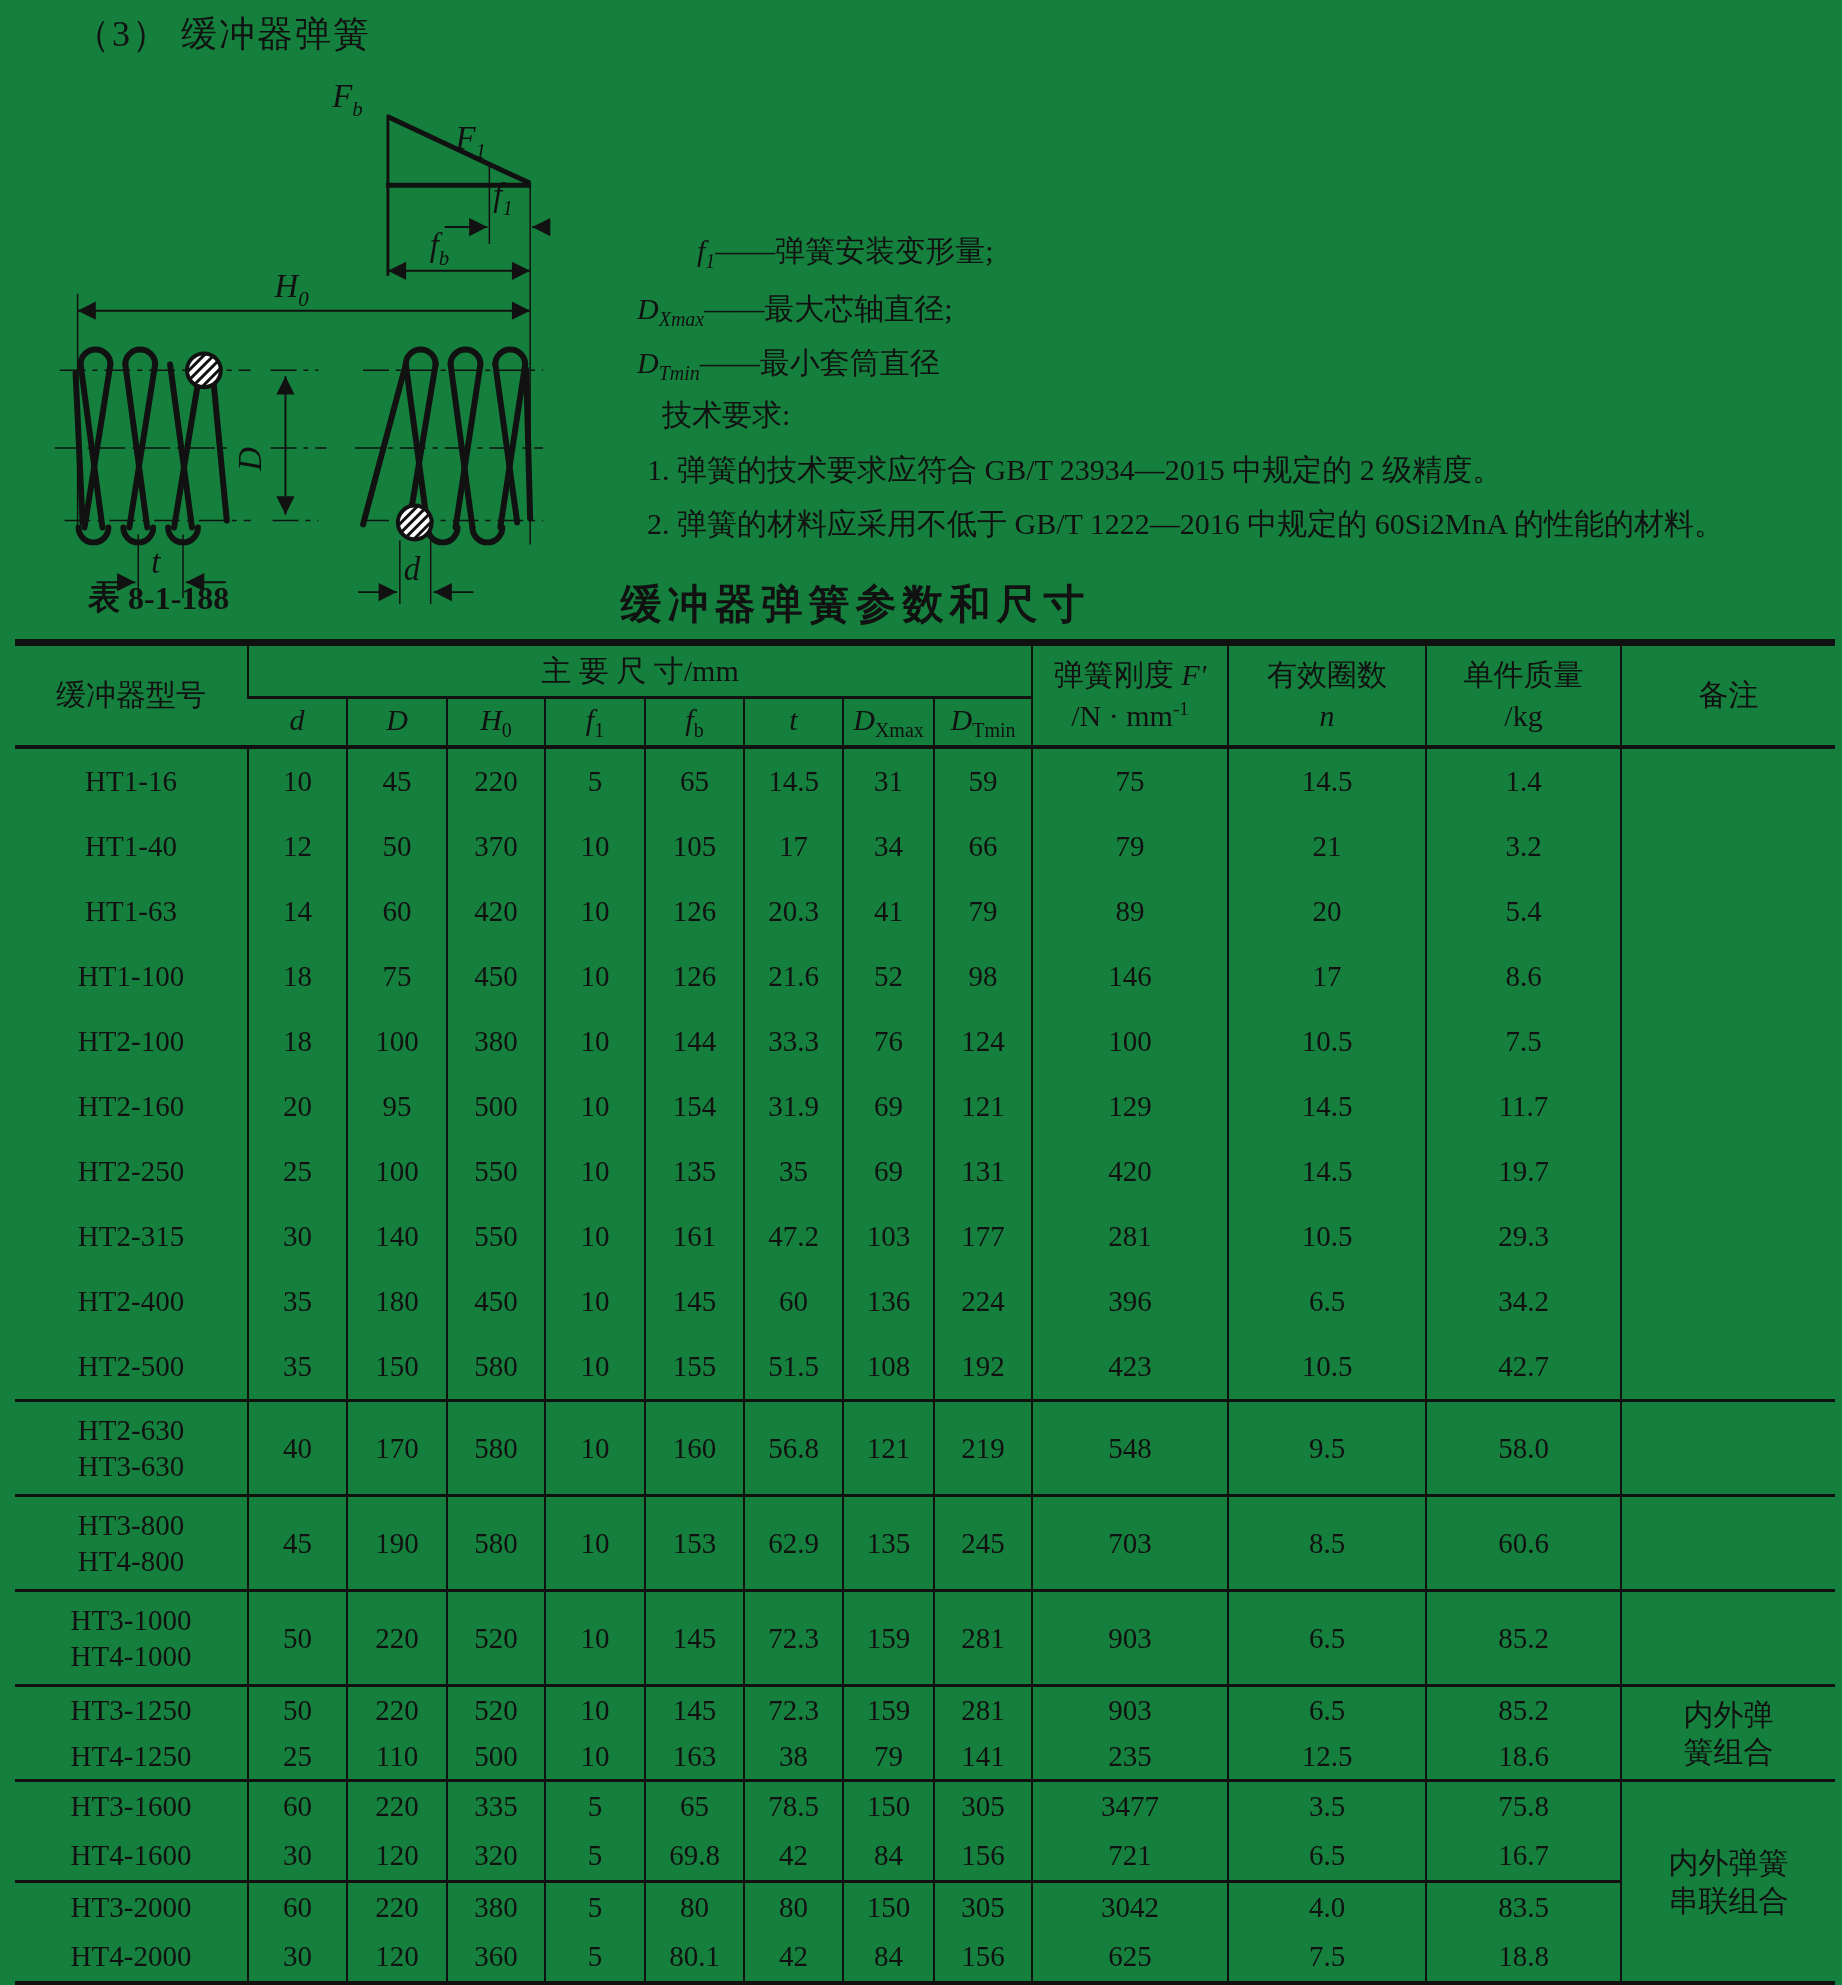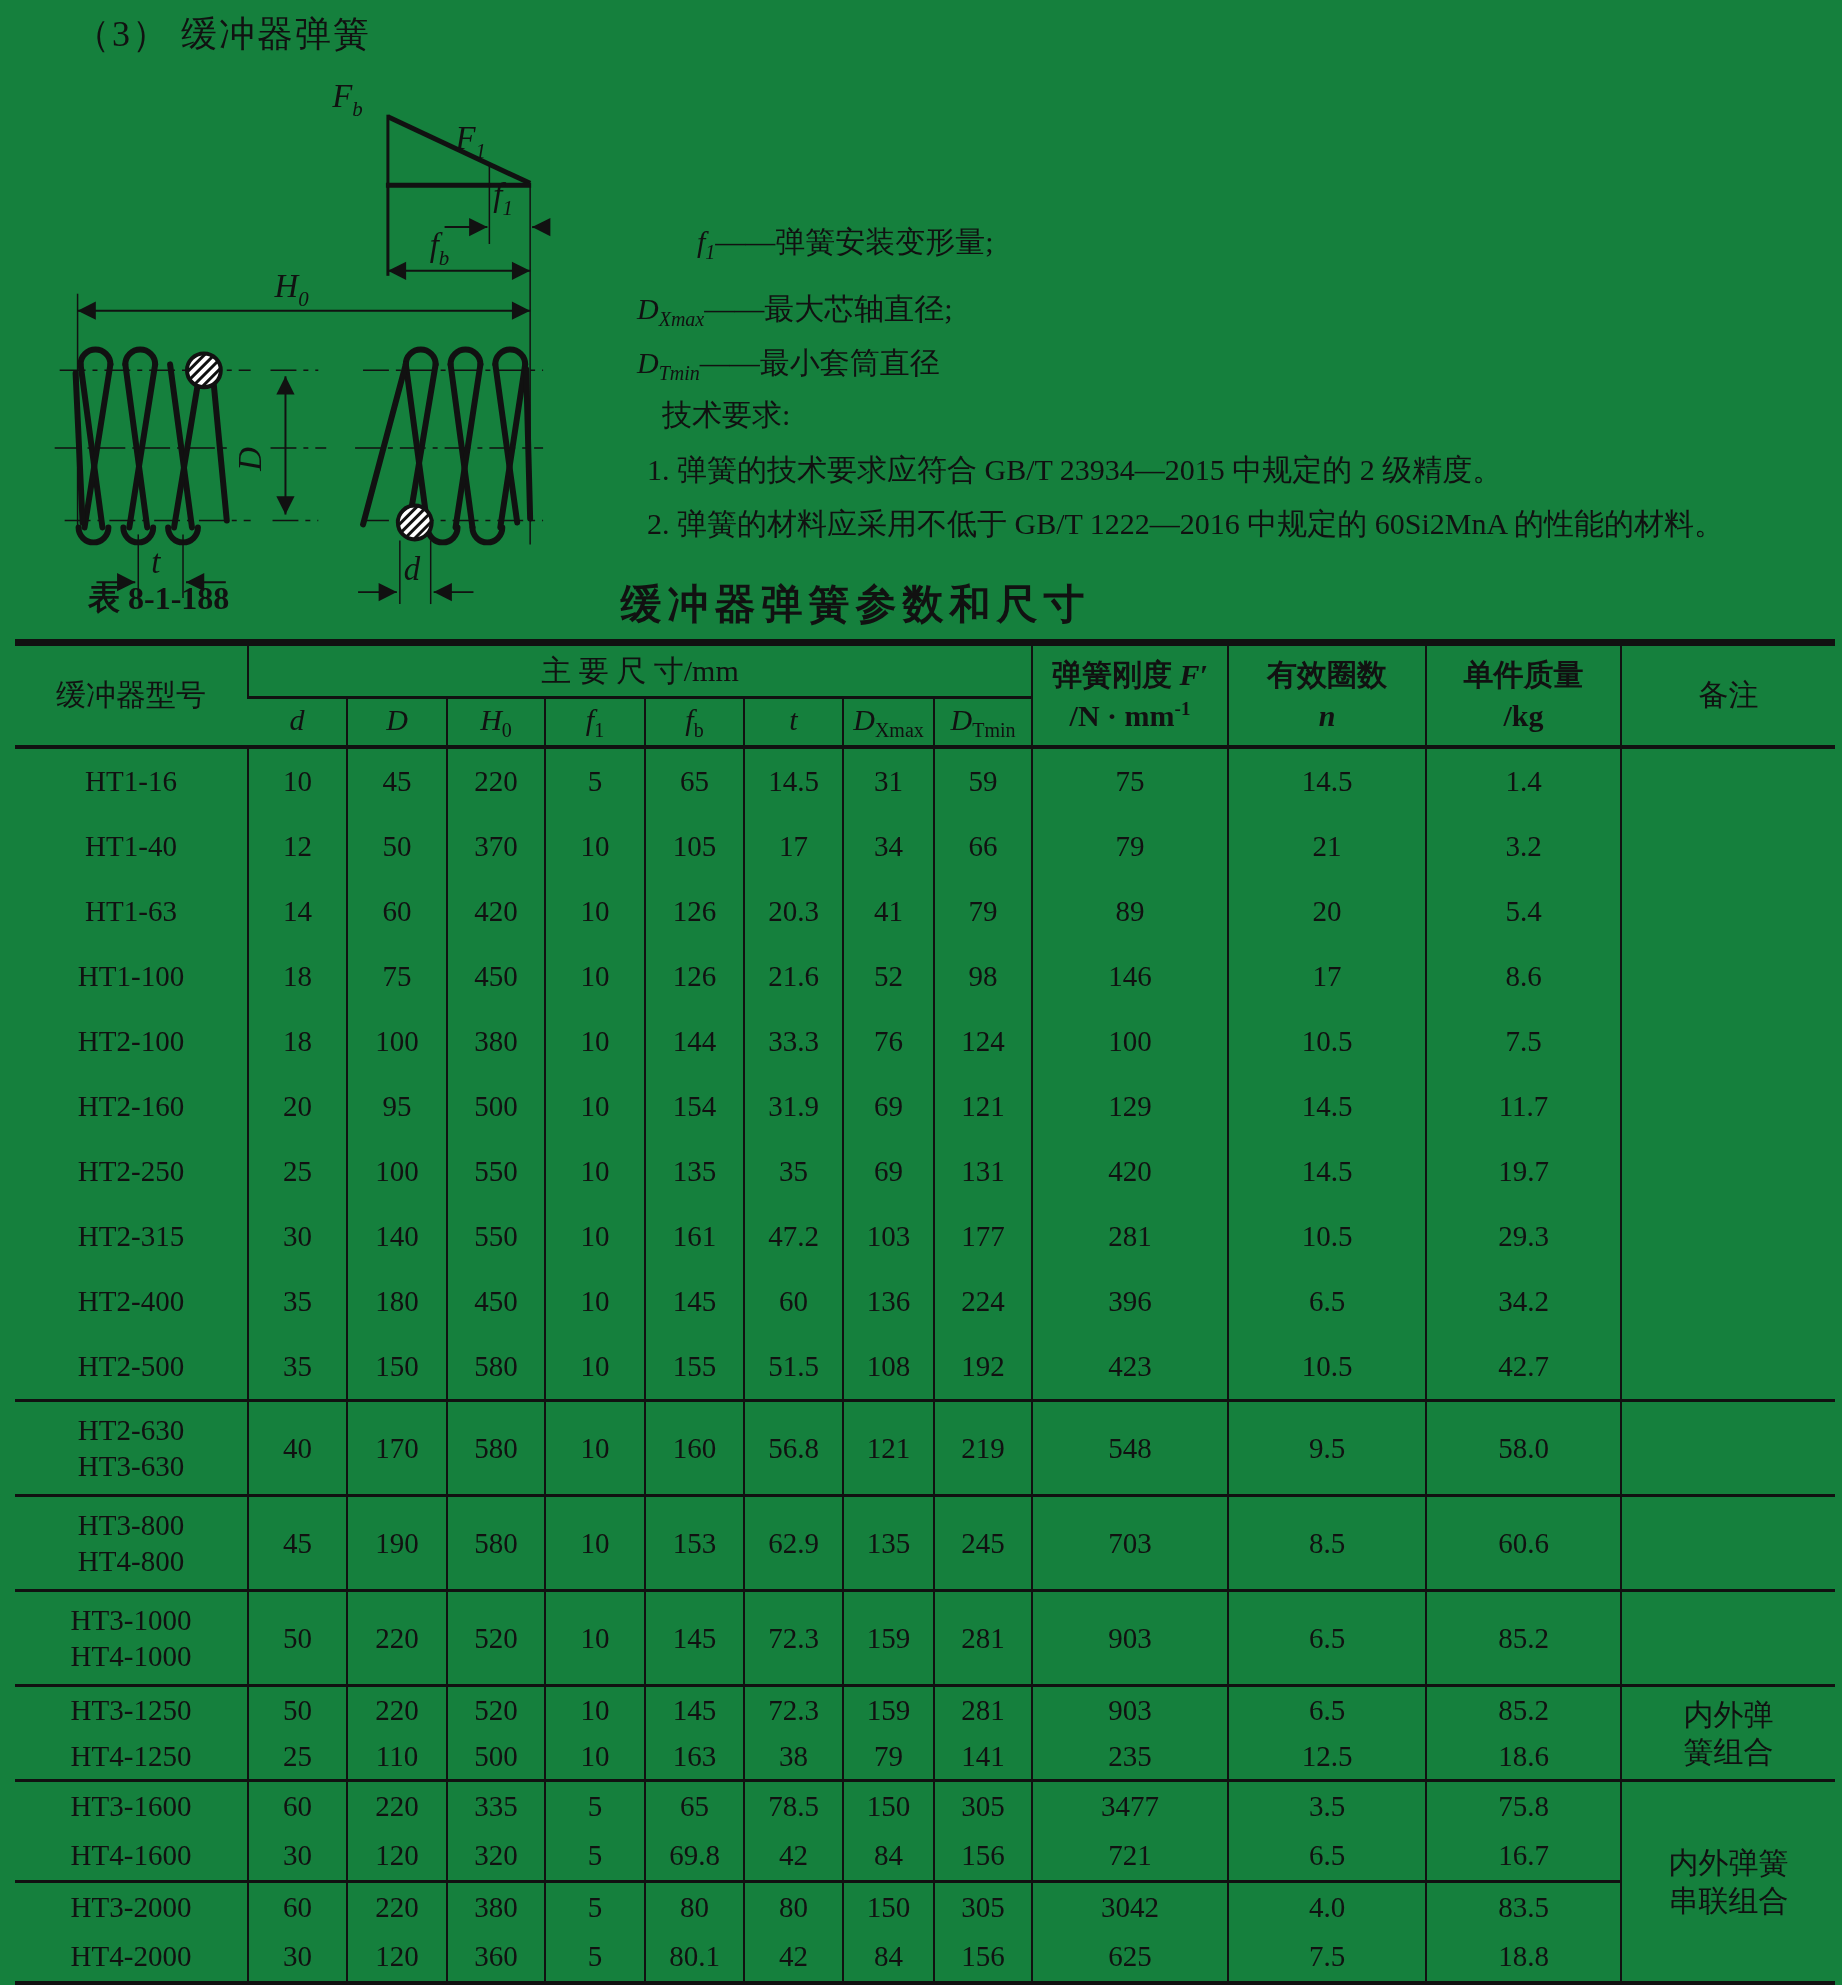--- a/index.html
+++ b/index.html
@@ -22,21 +22,21 @@
   table.main th,table.main td{font-weight:normal;text-align:center;vertical-align:middle;
              padding:0;border-left:2px solid #111;}
   table.main tr > *:first-child{border-left:none;}
   thead th{border-bottom:4px solid #111;font-size:30px;}
   thead th.gh{border-bottom:3px solid #111;}
   thead tr.hr1 th{height:50px;}
   thead tr.hr2 th{height:46px;}
   thead i{font-style:italic;}
   thead sub{font-size:20px;}
   thead sup{font-size:19px;}
-  .hline{line-height:1.35;font-weight:bold;}
+  .hline{line-height:1.35;}
   tbody td{font-size:29px;line-height:1.25;}
   tr.r65 td{height:65px;}
   tr.r92 td{height:92px;}
   tr.r46 td{height:46px;}
   tr.r49 td{height:49px;}
   tbody tr.sep > td{border-top:3px solid #111;}
   td.rk{font-size:30px;}
 </style>
 </head>
 <body>
@@ -136,21 +136,21 @@
 
     <g stroke="#111" fill="none">
       <line x1="402" y1="488" x2="402" y2="552" stroke-width="1.5"></line>
       <line x1="433" y1="488" x2="433" y2="552" stroke-width="1.5"></line>
       <line x1="360" y1="540" x2="399" y2="540" stroke-width="2" marker-end="url(#ah)"></line>
       <line x1="476" y1="540" x2="436" y2="540" stroke-width="2" marker-end="url(#ah)"></line>
     </g>
     <text x="406" y="528">d</text>
   </svg>
 
-  <div class="legend-row" style="left:697px;top:222px;">
+  <div class="legend-row" style="left:697px;top:231px;">
     <span class="sym"><span>f</span><sub>1</sub></span><span>——</span><span>弹簧安装变形量;</span>
   </div>
   <div class="legend-row" style="left:637px;top:289px;">
     <span class="sym"><span>D</span><sub>Xmax</sub></span><span>——</span><span>最大芯轴直径;</span>
   </div>
   <div class="legend-row" style="left:637px;top:343px;">
     <span class="sym"><span>D</span><sub>Tmin</sub></span><span>——</span><span>最小套筒直径</span>
   </div>
   <div class="tech-head" style="left:662px;top:395px;">技术要求:</div>
   <div class="tech-item" style="left:647px;top:450px;">1. 弹簧的技术要求应符合 GB/T 23934—2015 中规定的 2 级精度。</div>

